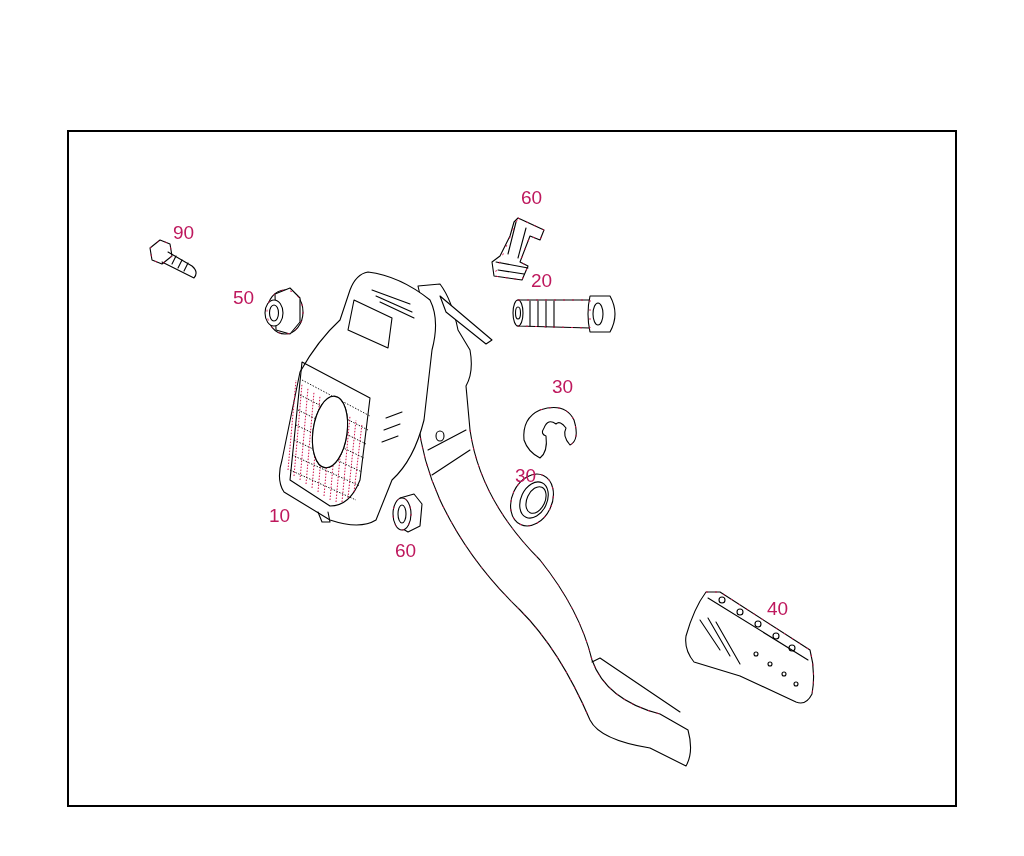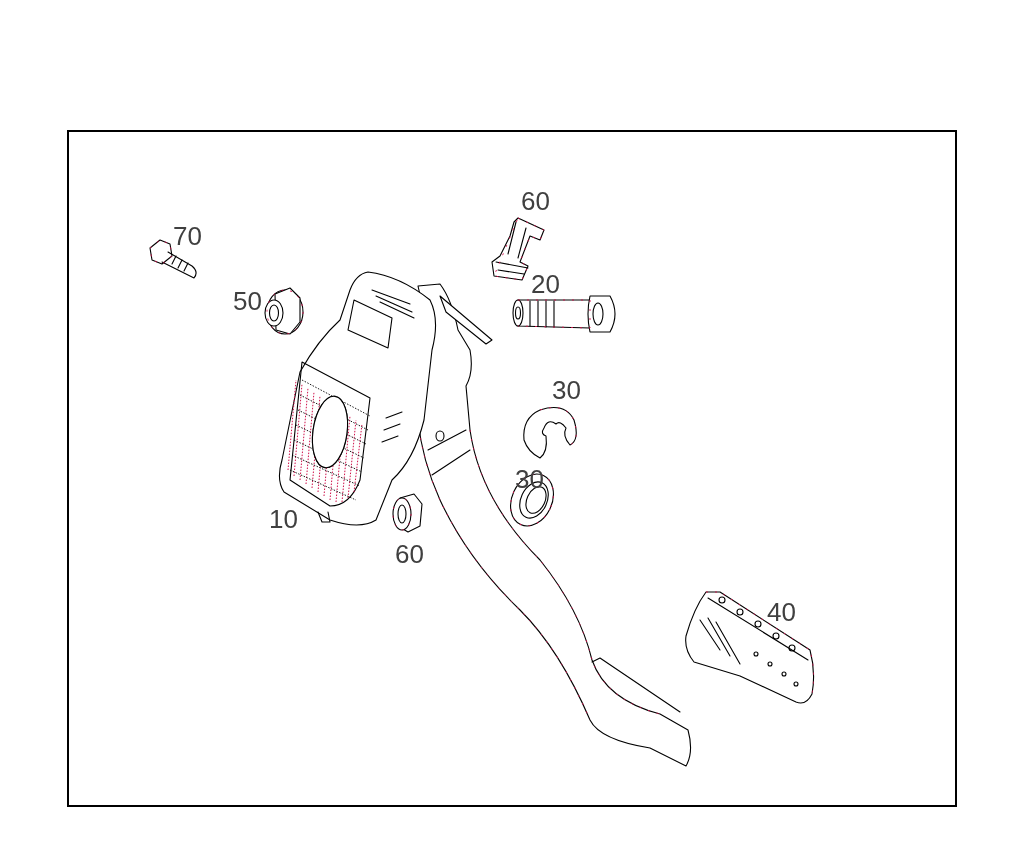--- a/index.html
+++ b/index.html
@@ -1,19 +1,19 @@
 <!DOCTYPE html>
 <html><head>
 <meta charset="utf-8">
 <style>
   html, body { margin: 0; padding: 0; background: #ffffff; }
   body { width: 1024px; height: 856px; position: relative; overflow: hidden; font-family: "Liberation Sans", sans-serif; }
   .frame { position: absolute; left: 67px; top: 130px; width: 886px; height: 673px; border: 2px solid #000; box-sizing: content-box; }
   svg.drawing { position: absolute; left: 0; top: 0; width: 1024px; height: 856px; }
-  .label { position: absolute; font-size: 26px; color: #404040; line-height: 1; cursor: pointer; }
+  .label { position: absolute; font-size: 19px; color: #be185d; line-height: 1; cursor: pointer; }
   .ln { fill: none; stroke: #000; stroke-width: 1.1; stroke-linejoin: round; stroke-linecap: round; }
   .lr { fill: none; stroke: #d0104a; stroke-width: 0.9; stroke-dasharray: 2 7; }
   .fillw { fill: #fff; }
 </style>
 </head>
 <body>
 
 <div class="frame"></div>
 
 <svg class="drawing" viewBox="0 0 1024 856">
@@ -103,21 +103,21 @@
     <circle class="ln" cx="776" cy="636" r="3"></circle>
       <circle class="ln" cx="792" cy="648" r="3"></circle>
     <circle class="ln" cx="756" cy="654" r="2"></circle>
       <circle class="ln" cx="770" cy="664" r="2"></circle>
       <circle class="ln" cx="784" cy="674" r="2"></circle>
       <circle class="ln" cx="796" cy="684" r="2"></circle>
     <path class="lr" d="M706,592 L720,592 L810,650 Q816,672 812,694"></path>
   </g>
 </svg>
 
-<div class="label" style="left:173px; top:223px;">70</div>
+<div class="label" style="left:173px; top:223px;">90</div>
 <div class="label" style="left:233px; top:288px;">50</div>
 <div class="label" style="left:521px; top:188px;">60</div>
 <div class="label" style="left:531px; top:271px;">20</div>
 <div class="label" style="left:552px; top:377px;">30</div>
 <div class="label" style="left:495px; top:466px;margin-left:20px;">30</div>
 <div class="label" style="left:269px; top:506px;">10</div>
 <div class="label" style="left:395px; top:541px;">60</div>
 <div class="label" style="left:767px; top:599px;">40</div>
 
 </body></html>

